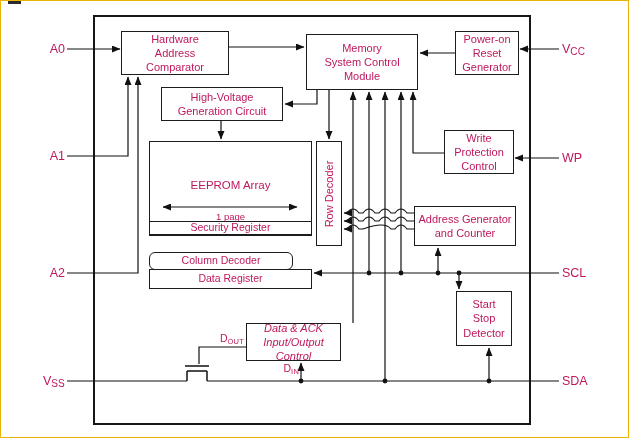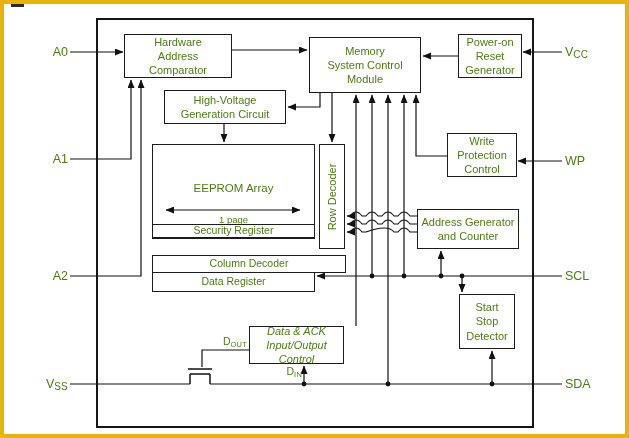--- a/index.html
+++ b/index.html
@@ -1,23 +1,23 @@
 <!DOCTYPE html>
 <html><head>
 <meta charset="utf-8">
 <style>
   html,body{margin:0;padding:0;background:#fff;}
   #figure{
     position:relative;
     width:629px;height:438px;
     background:#fff;
-    border:4px solid #eab308;
+    border:1px solid #eab308;
     box-sizing:border-box;
     font-family:"Liberation Sans", sans-serif;
-    color:#4d7c0f;
+    color:#be185d;
     overflow:hidden;
   }
   #chip{
     position:absolute;left:92px;top:14px;width:438px;height:410px;
     border:2px solid #161616;box-sizing:border-box;background:transparent;z-index:0;
   }
   #wires{position:absolute;left:0;top:0;z-index:1;}
   .block{
     position:absolute;box-sizing:border-box;
     border:1.4px solid #1c1c1c;background:#fff;
@@ -152,21 +152,21 @@
     </svg>
     <span id="eeprom-page">1 page</span>
   </div>
 
   <div class="block" style="left:315px;top:140px;width:26px;height:105px;">
     <span id="rowdec-text">Row Decoder</span>
   </div>
 
   <div class="block rowblock" style="left:148px;top:220px;width:163px;height:14px;">Security Register</div>
 
-  <div class="block rowblock" style="left:148px;top:251px;width:194px;height:18px;">Column Decoder</div>
+  <div class="block rowblock" style="left:148px;top:251px;width:144px;height:18px;border-radius:6px;">Column Decoder</div>
 
   <div class="block rowblock" style="left:148px;top:268px;width:163px;height:20px;">Data Register</div>
 
   <div class="block" style="left:413px;top:205px;width:102px;height:40px;">Address Generator
 and Counter</div>
 
   <div class="block" style="left:455px;top:290px;width:56px;height:55px;">Start
 Stop
 Detector</div>
 

